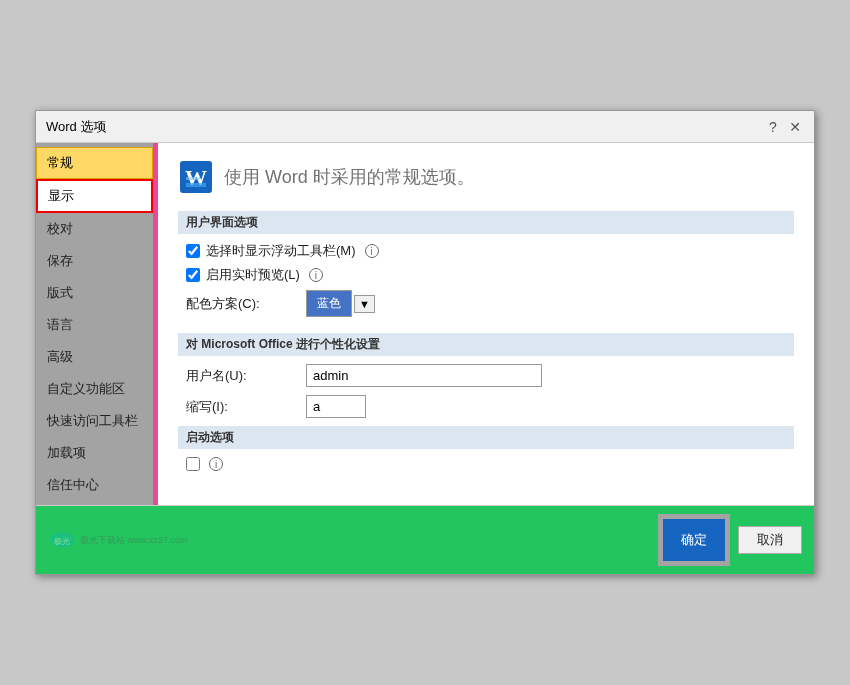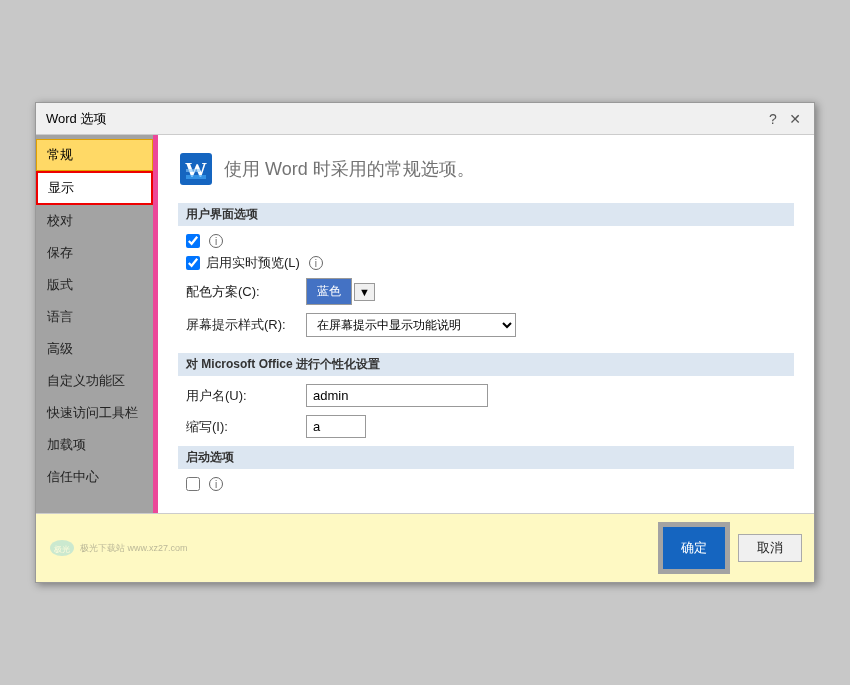--- a/index.html
+++ b/index.html
@@ -168,30 +168,30 @@
       border: 1px solid #999;
       padding: 3px 6px;
       font-size: 12px;
       background: white;
       width: 210px;
     }
     .form-input {
       border: 1px solid #999;
       padding: 3px 6px;
       font-size: 13px;
-      width: 182px;
+      width: 236px;
     }
     .form-input-short {
       border: 1px solid #999;
       padding: 3px 6px;
       font-size: 13px;
       width: 60px;
     }
     .bottom-bar {
-      background: #fef9c3;
+      background: #22c55e;
       border-top: 1px solid #ccc;
       padding: 8px 12px;
       display: flex;
       justify-content: space-between;
       gap: 8px;
       align-items: center;
     }
     .btn-ok {
       background: #1565c0;
       color: white;
@@ -272,43 +272,36 @@
           <rect x="8" y="24" width="20" height="4" fill="#42a5f5" opacity="0.7"></rect>
           <rect x="8" y="18" width="14" height="3" fill="#90caf9" opacity="0.6"></rect>
         </svg>
         <span class="content-title-text">使用 Word 时采用的常规选项。</span>
       </div>
 
       <div class="section-divider">用户界面选项</div>
 
       <div class="checkbox-row">
         <input type="checkbox" checked="" id="cb1" style="">
+        <label class="checkbox-label" for="cb1">选择时显示浮动工具栏(M)</label>
         <span class="info-icon">i</span>
       </div>
 
       <div class="checkbox-row">
         <input type="checkbox" checked="" id="cb2" style="">
         <label class="checkbox-label" for="cb2">启用实时预览(L)</label>
         <span class="info-icon">i</span>
       </div>
 
       <div class="form-row">
         <span class="form-label">配色方案(C):</span>
         <button class="color-btn">蓝色</button>
         <button class="dropdown-btn">▼</button>
       </div>
 
-      <div class="form-row">
-        <span class="form-label">屏幕提示样式(R):</span>
-        <select class="screen-tip-select">
-          <option selected="" value="在屏幕提示中显示功能说明">在屏幕提示中显示功能说明</option>
-          <option>不在屏幕提示中显示功能说明</option>
-          <option>不显示屏幕提示</option>
-        </select>
-      </div>
 
       <div class="section-divider" style="margin-top:16px;">对 Microsoft Office 进行个性化设置</div>
 
       <div class="form-row" style="margin-top:8px;">
         <span class="form-label">用户名(U):</span>
         <input type="text" class="form-input" value="admin" style="">
       </div>
 
       <div class="form-row">
         <span class="form-label">缩写(I):</span>

